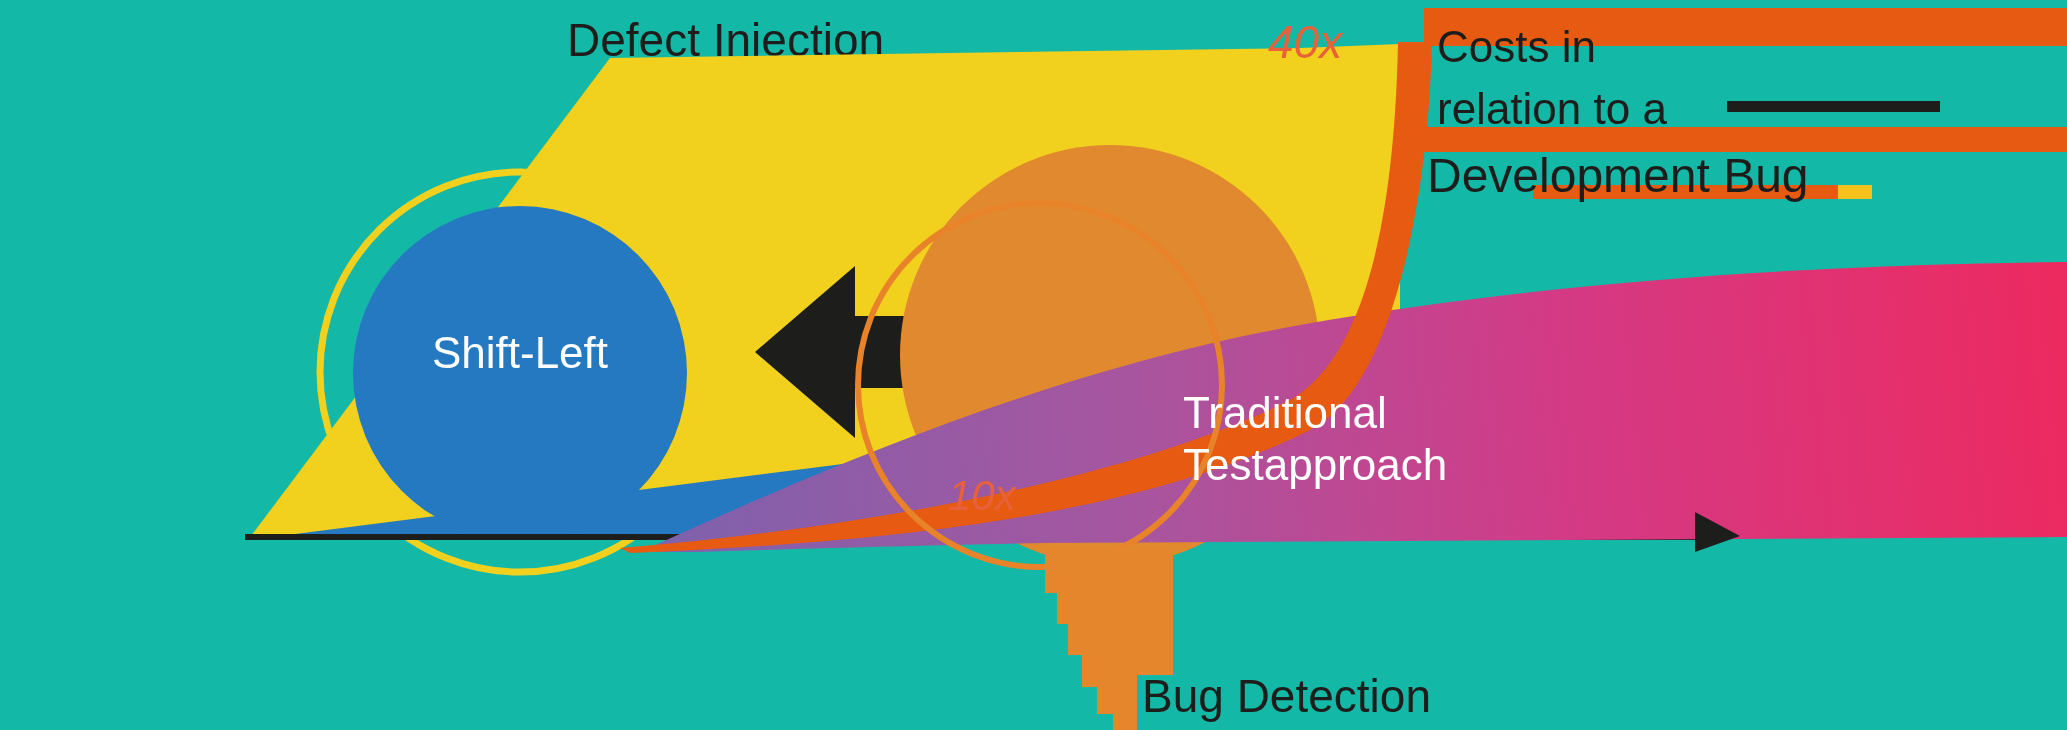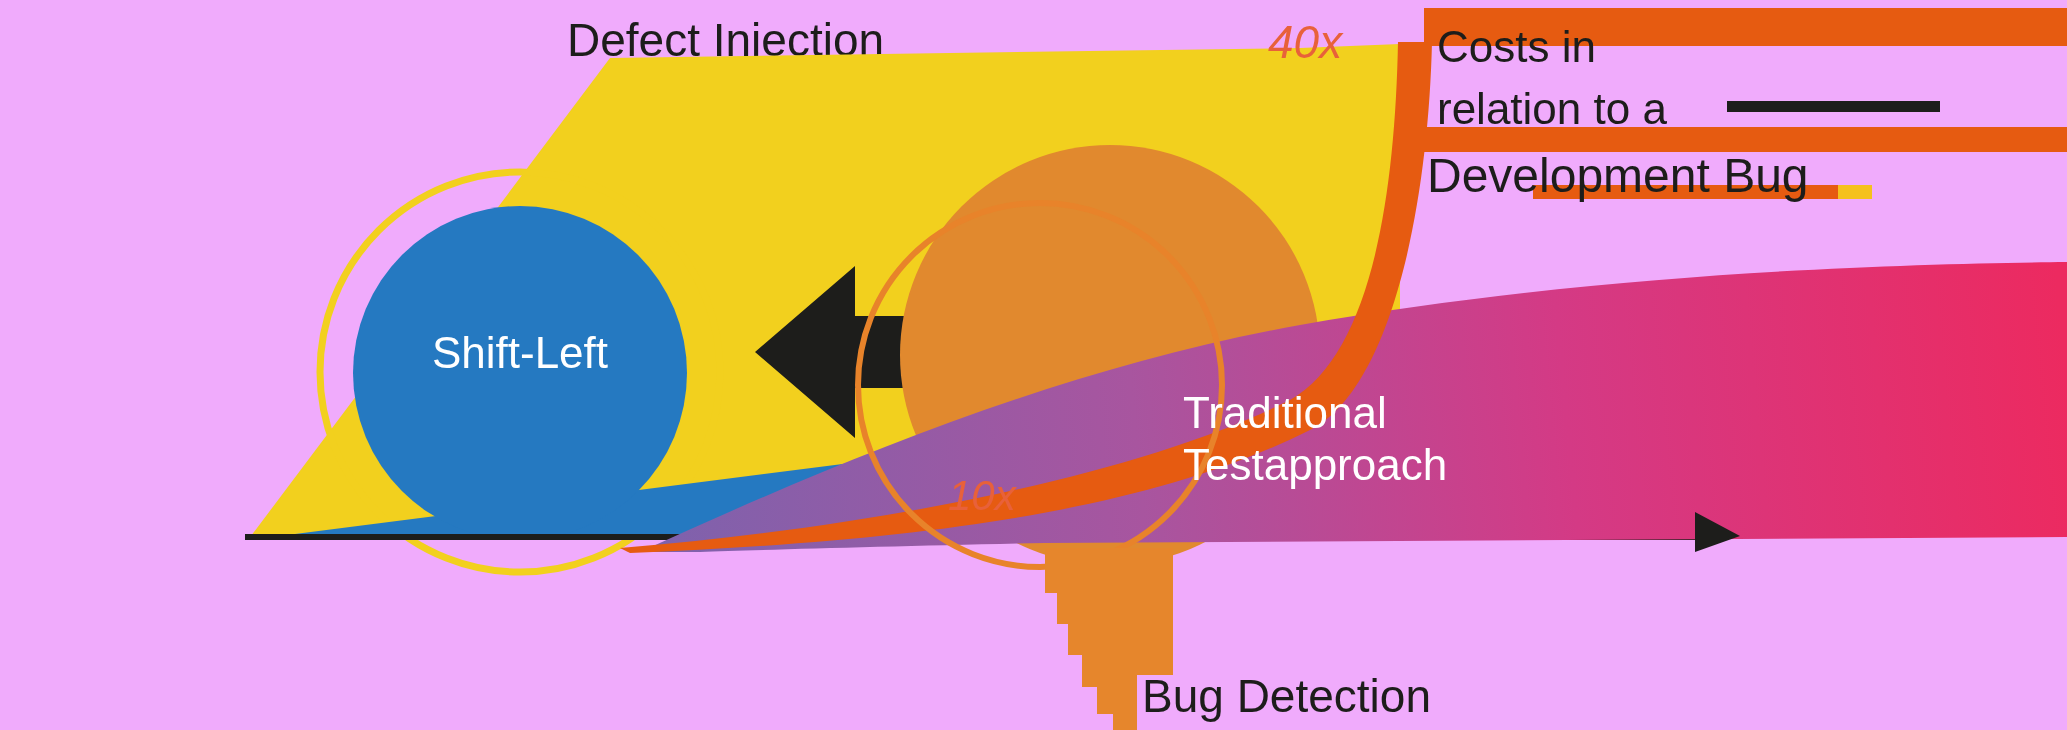--- a/index.html
+++ b/index.html
@@ -1,16 +1,16 @@
 <!DOCTYPE html>
 <html><head>
 <meta charset="utf-8">
 <style>
   html,body{margin:0;padding:0;background:#000;}
-  .stage{position:relative;width:2067px;height:730px;background:#f0abfc;overflow:hidden;}
+  .stage{position:relative;width:2067px;height:730px;background:#14b8a6;overflow:hidden;}
   svg{display:block;}
   text{font-family:"Liberation Sans","DejaVu Sans",sans-serif;}
   .lbl-dark{fill:#1d1d1b;}
   .lbl-white{fill:#ffffff;}
   .lbl-mult{fill:#e8613a;font-style:italic;}
 </style>
 </head>
 <body>
 
 <div class="stage">

